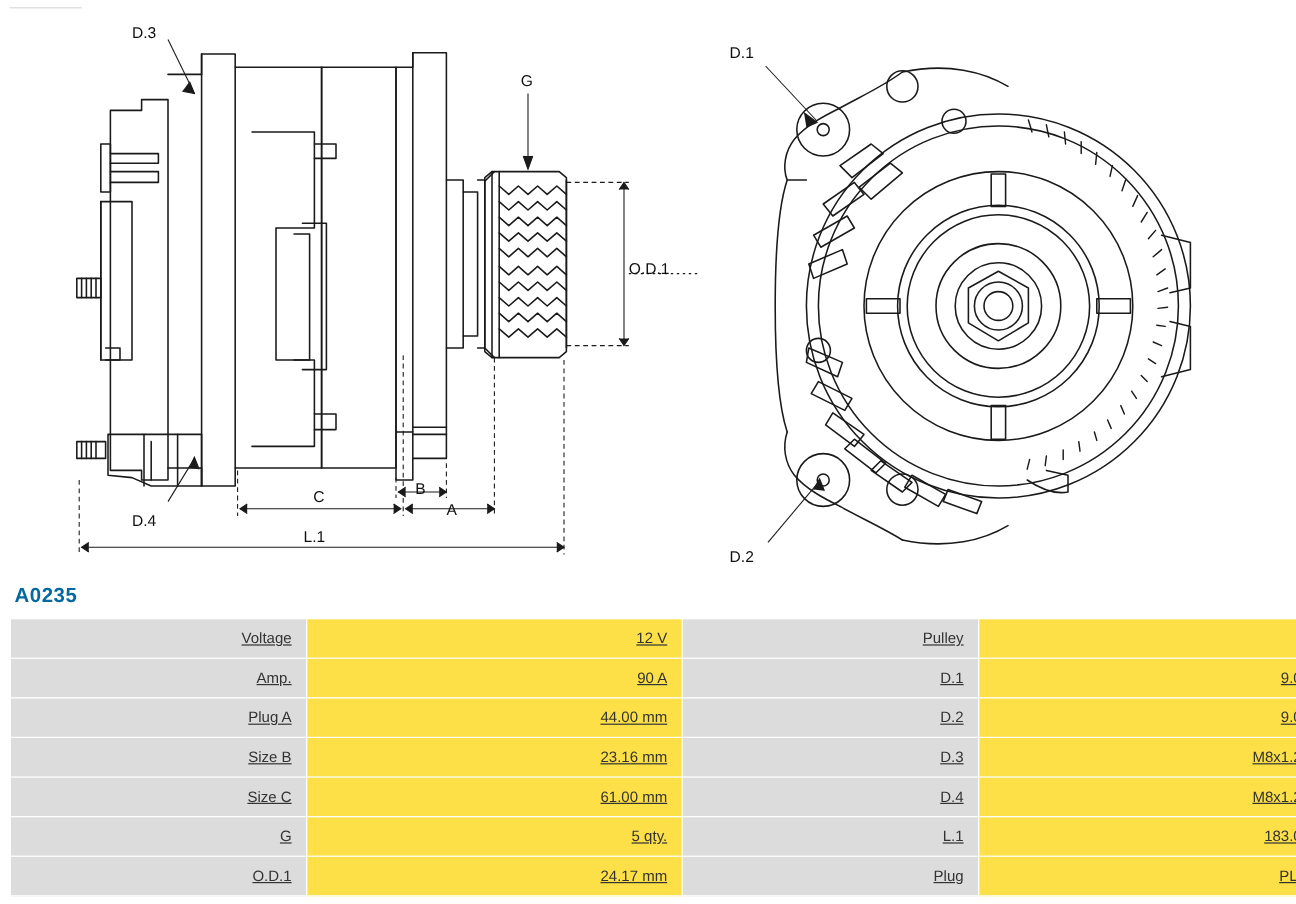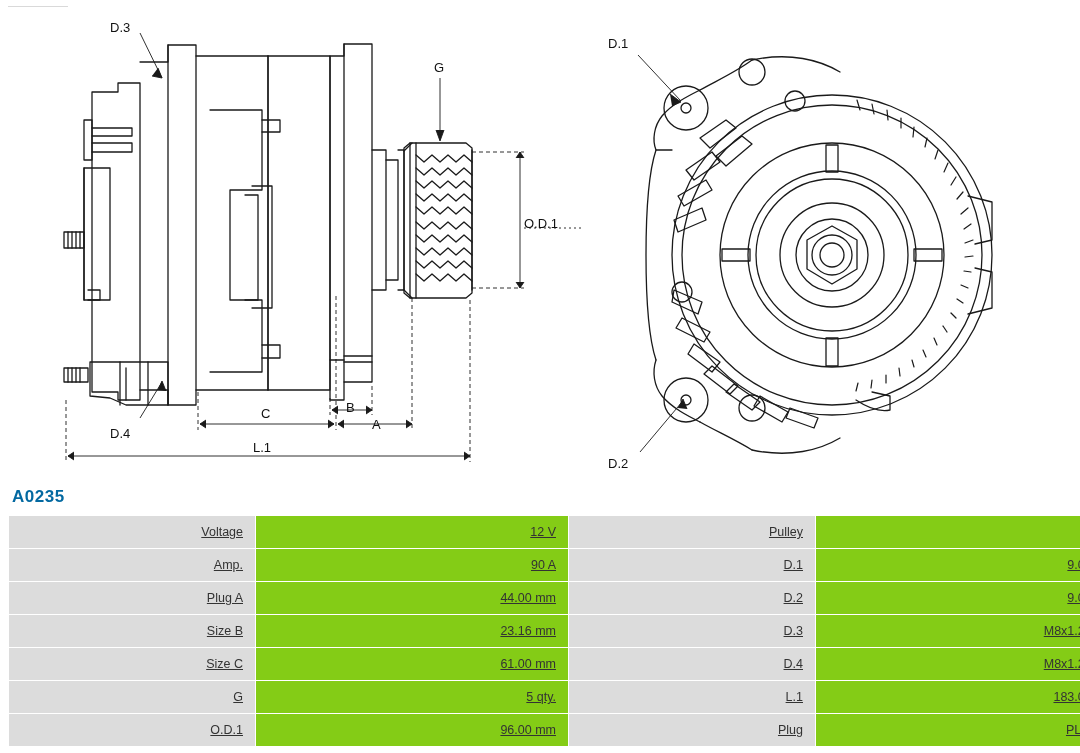--- a/index.html
+++ b/index.html
@@ -55,21 +55,21 @@
     color: #333;
     vertical-align: middle;
     text-decoration: underline;
   }
   .spec-table td.label {
     background: #dcdcdc;
     text-align: right;
     width: 222px;
   }
   .spec-table td.value {
-    background: #84cc16;
+    background: #fde047;
     text-align: right;
     width: 288px;
   }
   .top-strip {
     position: absolute;
     left: 8px;
     top: 0px;
     width: 60px;
     height: 6px;
     border-bottom: 1px solid #d9d9d9;
@@ -334,20 +334,20 @@
         <td class="value">M8x1.25 mm</td>
       </tr>
       <tr>
         <td class="label">G</td>
         <td class="value">5 qty.</td>
         <td class="label">L.1</td>
         <td class="value">183.00 mm</td>
       </tr>
       <tr>
         <td class="label">O.D.1</td>
-        <td class="value">96.00 mm</td>
+        <td class="value">24.17 mm</td>
         <td class="label">Plug</td>
         <td class="value">PL_2300</td>
       </tr>
     </tbody>
   </table>
 
 </div>
 
 </body></html>

